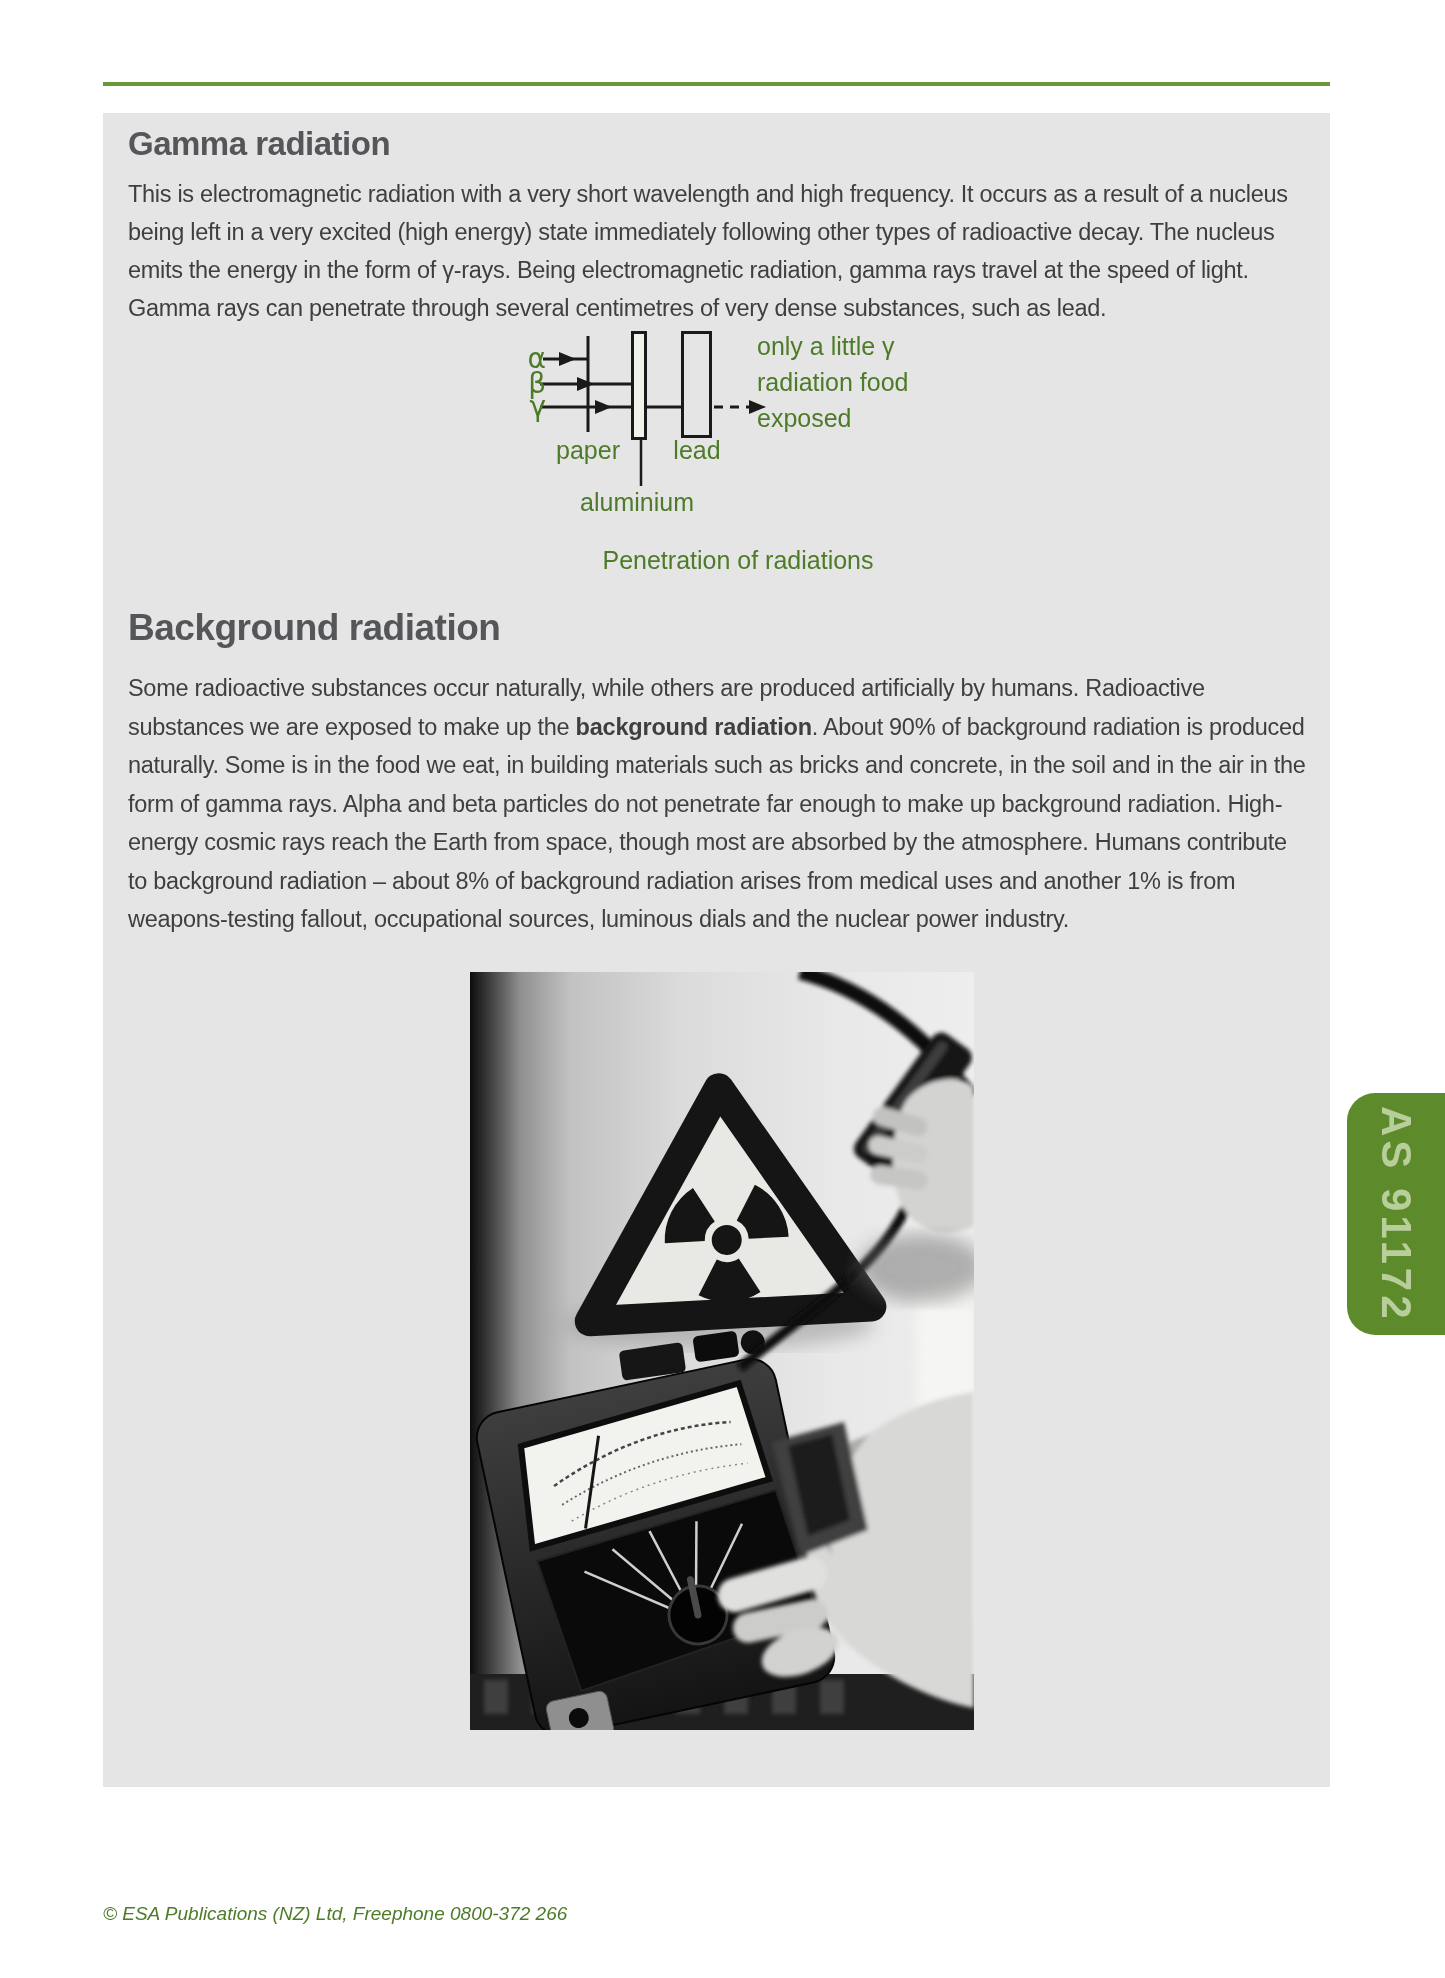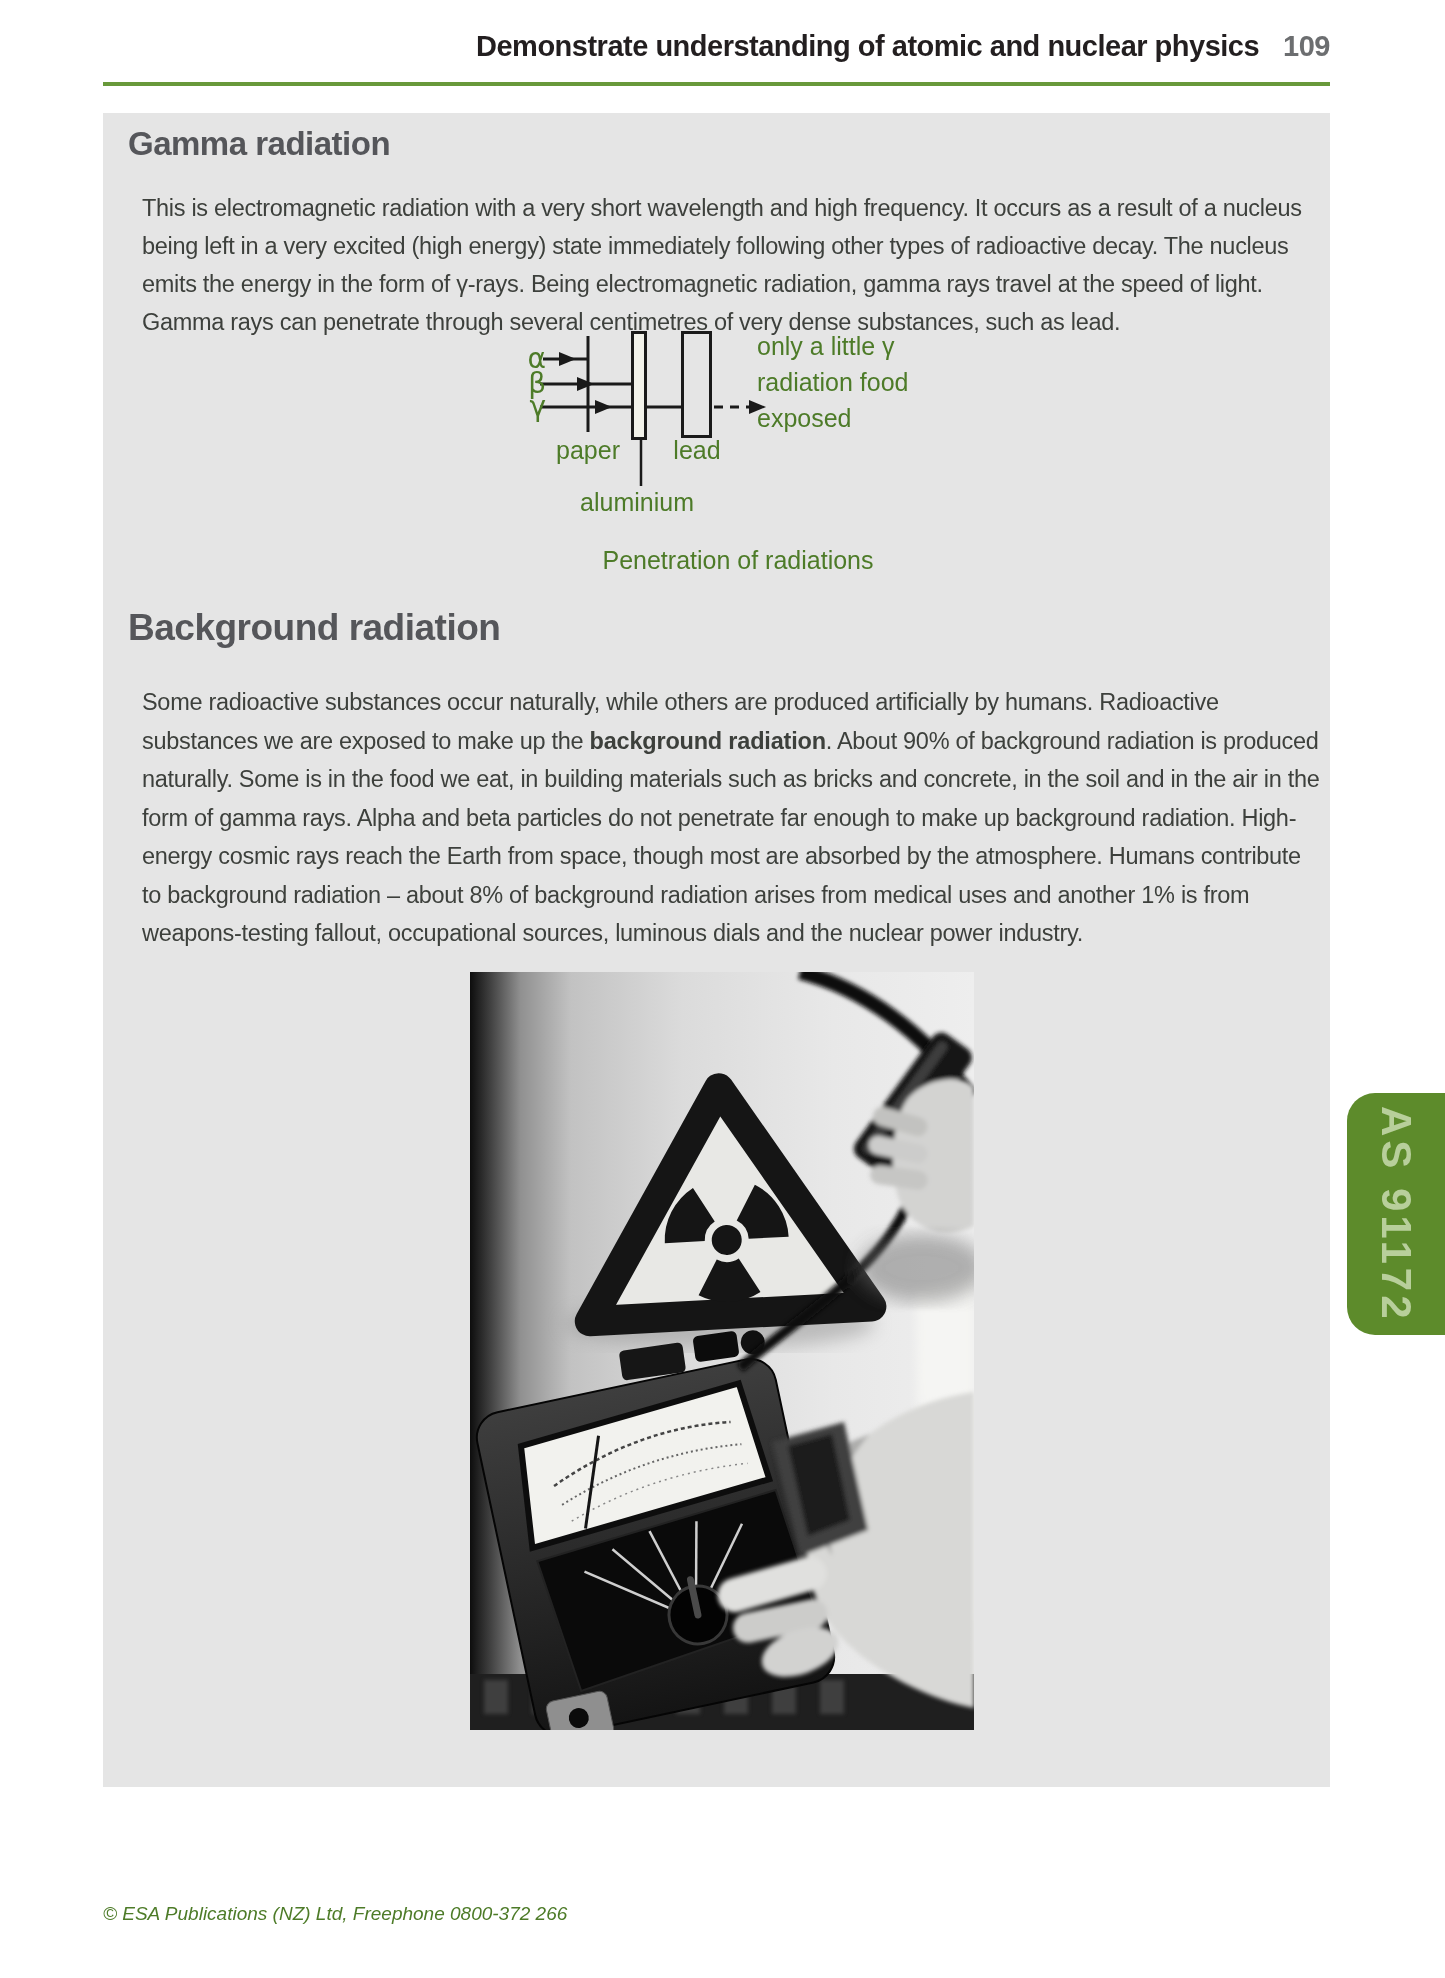--- a/index.html
+++ b/index.html
@@ -10,21 +10,21 @@
   .hdr{position:absolute;top:30px;right:115px;white-space:nowrap;
        font-size:29px;font-weight:bold;letter-spacing:-0.5px;color:#231f20;}
   .hdr .pnum{color:#6c6e70;margin-left:24px;}
   .hrule{position:absolute;left:103px;top:82px;width:1227px;height:4px;background:#68993a;}
 
   
   .box{position:absolute;left:103px;top:113px;width:1227px;height:1674px;background:#e5e5e5;}
   .h2{position:absolute;left:25px;margin:0;color:#55565a;font-weight:bold;letter-spacing:-0.5px;}
   .h2.gamma{top:12px;font-size:33px;}
   .h2.bgr{top:494px;font-size:37px;}
-  .body-p{position:absolute;left:25px;margin:14px;color:#3d403c;font-size:23.5px;
+  .body-p{position:absolute;left:25px;margin:0;color:#3d403c;font-size:23.5px;
           letter-spacing:-0.3px;line-height:38px;}
   .p1{top:62px;width:1183px;}
   .p2{top:556px;width:1183px;line-height:38.5px;}
   .p2 strong{letter-spacing:-0.2px;}
 
   
   .diagram{position:absolute;left:0;top:215px;width:1227px;height:212px;}
   .diagram svg{position:absolute;left:0;top:0;}
   .greek{position:absolute;width:58px;text-align:right;color:#4d7b28;font-size:28px;
          font-family:"DejaVu Sans",sans-serif;line-height:1;}
@@ -51,23 +51,20 @@
                letter-spacing:4px;white-space:nowrap;}
 
   
   .footer{position:absolute;left:103px;top:1903px;color:#4d7b28;font-size:19px;font-style:italic;}
 </style>
 </head>
 <body>
 
 <div class="page">
 
-  <div class="hdr">
-    <span>Demonstrate understanding of atomic and nuclear physics</span><span class="pnum">109</span>
-  </div>
   <div class="hrule"></div>
 
   <section class="box">
 
     <h2 class="h2 gamma">Gamma radiation</h2>
     <p class="body-p p1">This is electromagnetic radiation with a very short wavelength and high frequency. It occurs as a result of a nucleus being left in a very excited (high energy) state immediately following other types of radioactive decay. The nucleus emits the energy in the form of γ-rays. Being electromagnetic radiation, gamma rays travel at the speed of light. Gamma rays can penetrate through several centimetres of very dense substances, such as lead.</p>
 
     <div class="diagram">
       <svg width="1227" height="212" viewBox="0 0 1227 212">
 

